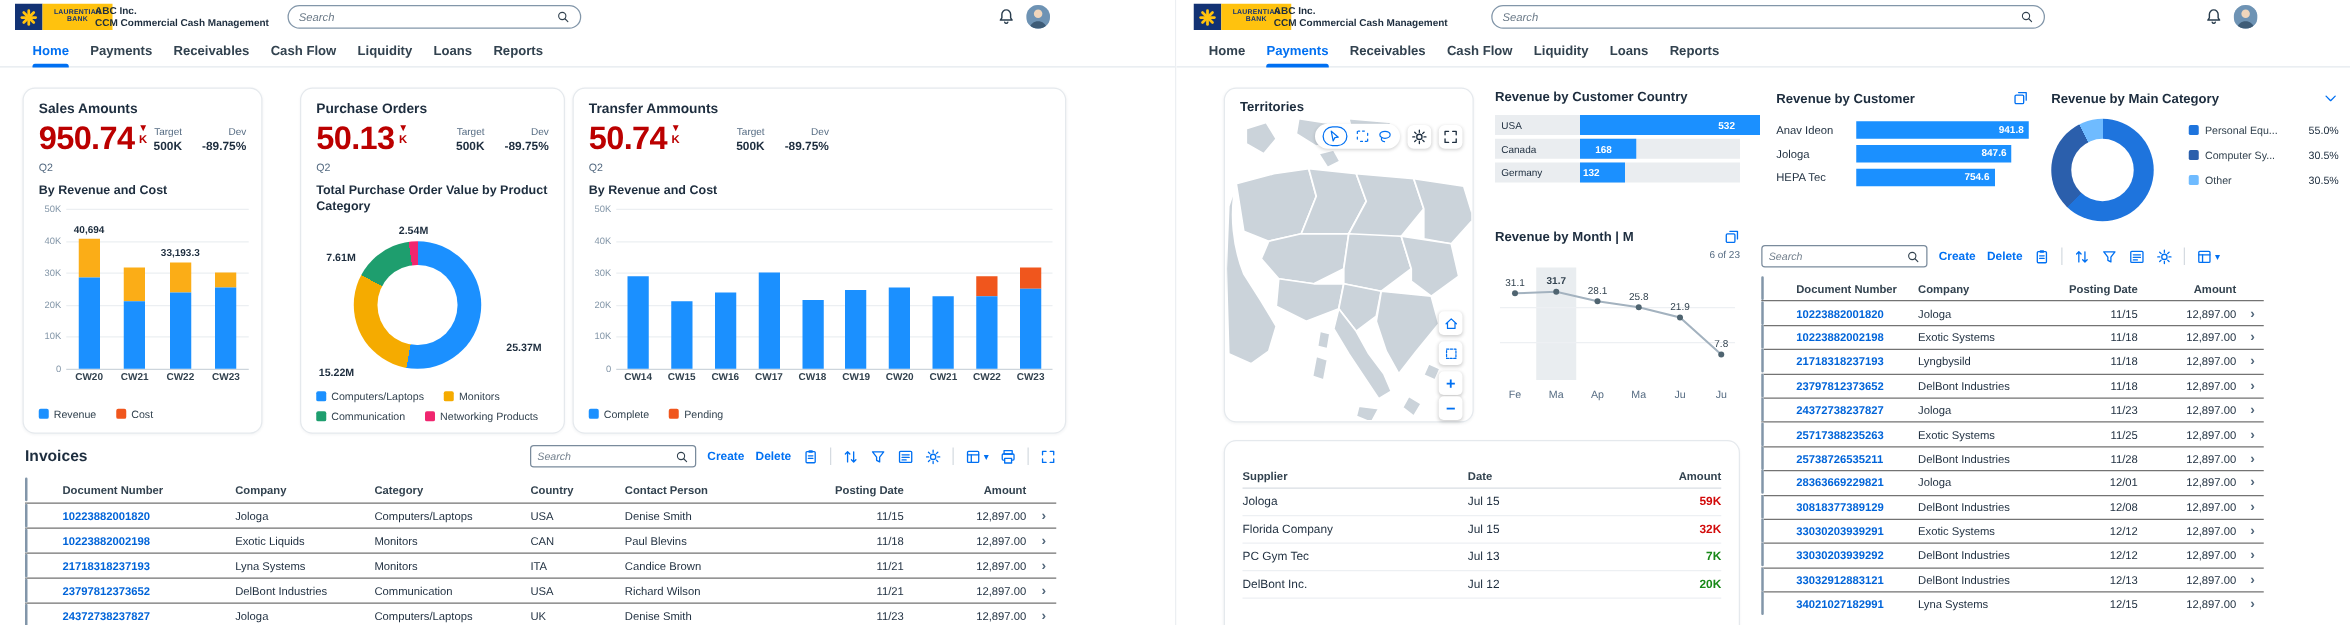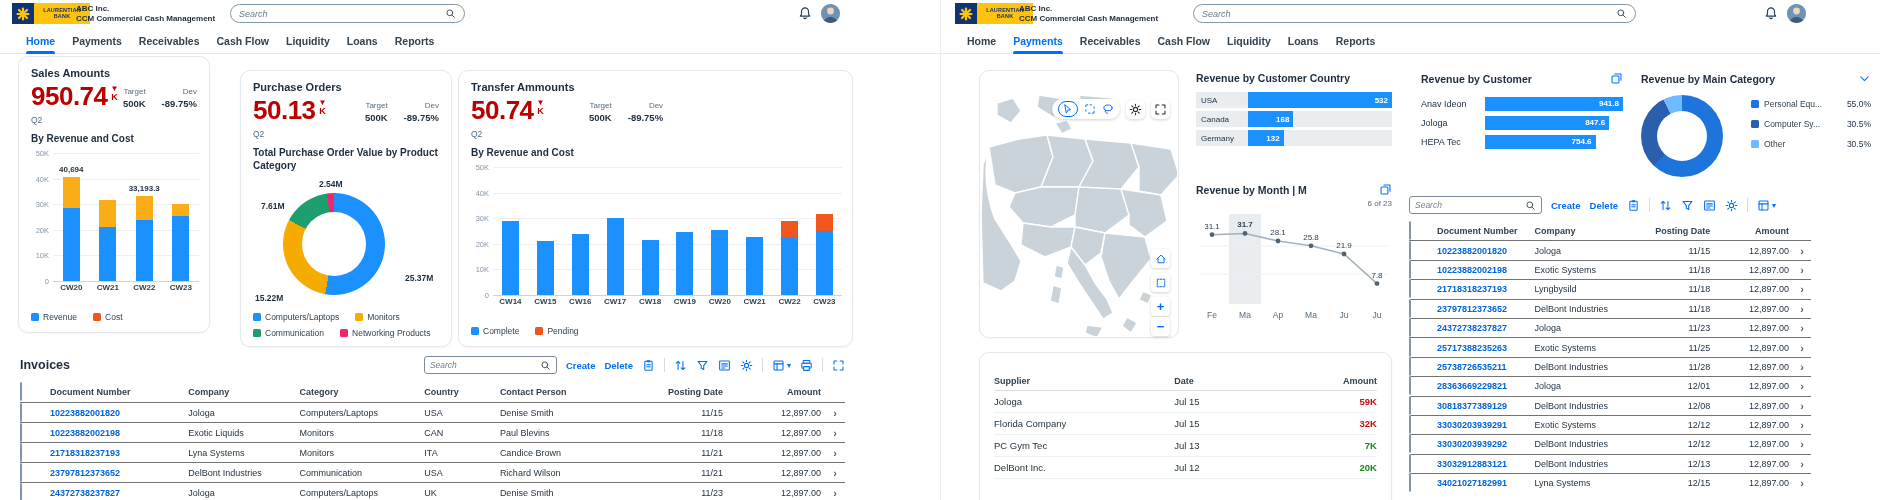--- a/index.html
+++ b/index.html
@@ -98,22 +98,22 @@
   .chev { color:#51667A; font-size:11px; font-weight:bold; text-align:center; cursor:pointer; }
 
   .inv-grid { grid-template-columns:26px 1.5fr 1.2fr 1.35fr .8fr 1.5fr .95fr 1.05fr 20px; column-gap:4px; height:20px; }
   .pay-grid { grid-template-columns:24px 1.25fr 1.45fr .85fr 1fr 18px; column-gap:4px; height:19.4px; }
 
   
   .wtitle { font-size:10.5px; font-weight:bold; color:#1D2D3E; }
   .hbar-row { display:flex; height:16px; margin-bottom:3px; }
   .hbar-label { width:52px; background:#EAEDF0; font-size:8px; color:#1D2D3E; display:flex; align-items:center; padding-left:5px; }
   .hbar-track { flex:1; background:#EAEDF0; position:relative; }
-  .hbar-fill { position:absolute; left:0; top:0; bottom:0; background:#1B90FF; display:flex; align-items:center;
-    justify-content:flex-end; padding-right:4px; color:#fff; font-size:8px; font-weight:bold; }
+  .hbar-fill { position:absolute; left:16px; top:0; bottom:0; background:#1B90FF; display:flex; align-items:center;
+    justify-content:flex-end; padding-right:20px; color:#fff; font-size:8px; font-weight:bold; }
   .cust-row { display:flex; align-items:center; height:19px; }
   .cust-name { width:64px; font-size:9px; color:#1D2D3E; }
   .cust-track { flex:1; position:relative; height:14px; }
   .cust-fill { position:absolute; left:0; top:0; bottom:0; background:#1B90FF; display:flex; align-items:center;
     justify-content:flex-end; padding-right:4px; color:#fff; font-size:8px; font-weight:bold; }
   .cat-leg-row { display:flex; align-items:center; gap:5px; margin-bottom:10px; }
   .cat-leg-label { font-size:8.5px; color:#32424F; flex:1; }
   .cat-leg-pct { font-size:8.5px; color:#1D2D3E; }
 
   .map-wrap { position:absolute; left:1px; right:1px; top:24px; bottom:1px; overflow:hidden; border-radius:0 0 9px 9px; }
@@ -190,21 +190,21 @@
     <div class="nav">
         <div class="navitem active">Home</div>
         <div class="navitem">Payments</div>
         <div class="navitem">Receivables</div>
         <div class="navitem">Cash Flow</div>
         <div class="navitem">Liquidity</div>
         <div class="navitem">Loans</div>
         <div class="navitem">Reports</div>
       </div>
 
-    <div class="card tile" style="left:18px; top:56px; width:192px; height:277px;">
+    <div class="card tile" style="left:18px; top:70px; width:192px; height:277px;">
       <div class="tile-title">Sales Amounts</div>
       <div class="kpi-row">
         <span class="kpi-num">950.74</span>
         <span class="kpi-udm">
             <span class="kpi-arrow">▼</span>
             <span class="kpi-unit">K</span>
           </span>
       </div>
       <div class="td-block" style="right:12px;">
         <div class="td-col">
@@ -616,20 +616,21 @@
         <div class="navitem">Home</div>
         <div class="navitem active">Payments</div>
         <div class="navitem">Receivables</div>
         <div class="navitem">Cash Flow</div>
         <div class="navitem">Liquidity</div>
         <div class="navitem">Loans</div>
         <div class="navitem">Reports</div>
       </div>
 
     <div class="card" style="left:38px; top:70px; width:200px; height:268px;">
+      <div class="wtitle" style="padding:9px 12px 0;">Territories</div>
       <div class="map-wrap">
         <svg width="198" height="243" viewBox="0 0 198 243" preserveAspectRatio="xMidYMid slice">
           <g fill="#CBD3DA" stroke="#fff" stroke-width="1.4" stroke-linejoin="round">
             <path d="M58 0 L84 4 90 16 72 22 56 12 Z"></path>
             <path d="M98 0 L132 3 124 18 102 14 Z"></path>
             <path d="M16 8 L32 3 40 16 30 28 16 20 Z"></path>
             <path d="M74 28 l12 -3 5 9 -10 5 z"></path>
             <path d="M8 52 C2 76 6 104 14 124 L28 146 40 166 34 186 20 196 2 188 0 120 2 70 Z"></path>
             <path d="M8 52 L38 44 66 40 72 62 60 92 34 98 14 90 Z"></path>
             <path d="M66 40 L104 44 112 66 98 92 60 92 72 62 Z"></path>

